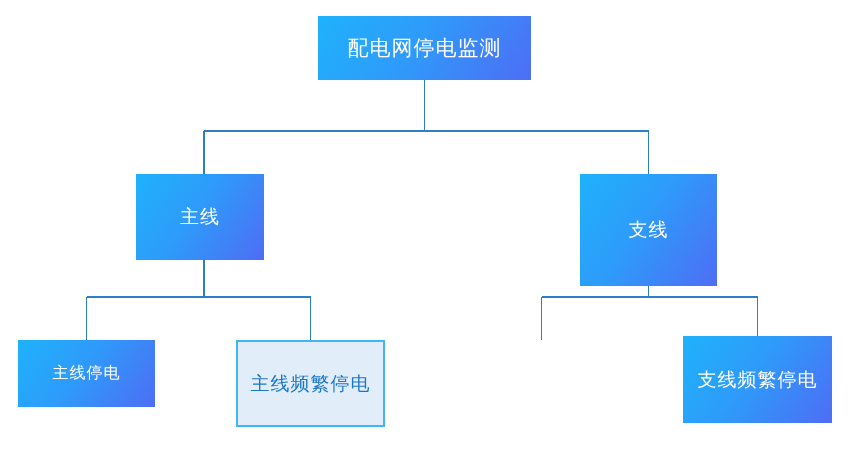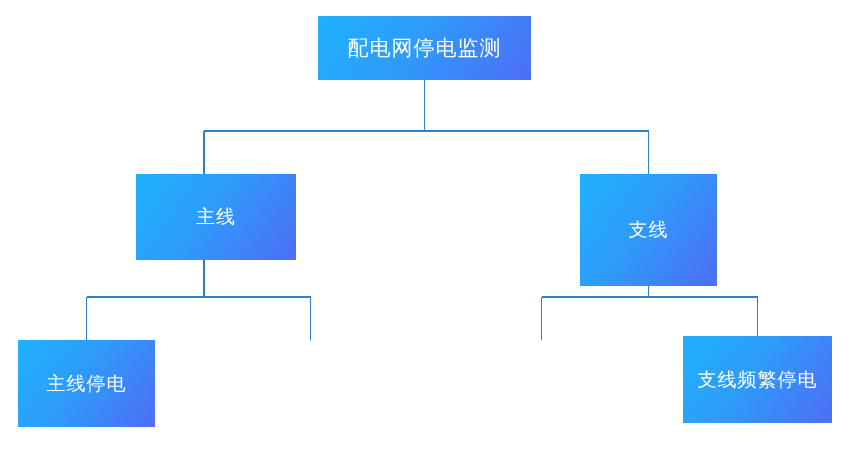--- a/index.html
+++ b/index.html
@@ -46,38 +46,38 @@
     left: 318px;
     top: 16px;
     width: 213px;
     height: 64px;
     font-size: 21px;
   }
   
   #node-main-line {
     left: 136px;
     top: 174px;
-    width: 160px;
+    width: 128px;
     height: 86px;
     font-size: 19px;
   }
   #node-branch-line {
     left: 580px;
     top: 174px;
     width: 137px;
     height: 112px;
     font-size: 19px;
   }
   
   #node-main-outage {
     left: 18px;
     top: 340px;
     width: 137px;
-    height: 87px;
-    font-size: 19px;
+    height: 67px;
+    font-size: 16px;
   }
   #node-main-frequent-outage {
     left: 236px;
     top: 340px;
     width: 149px;
     height: 87px;
     font-size: 19px;
   }
   #node-branch-outage {
     left: 475px;
@@ -130,17 +130,18 @@
   </svg>
 
   <div class="node filled" id="node-root">配电网停电监测</div>
 
   <div class="node filled" id="node-main-line">主线</div>
 
   <div class="node filled" id="node-branch-line">支线</div>
 
   <div class="node filled" id="node-main-outage">主线停电</div>
 
+  <div class="node light" id="node-main-frequent-outage">主线频繁停电</div>
 
 
   <div class="node filled" id="node-branch-frequent-outage">支线频繁停电</div>
 
 </div>
 
 </body></html>

